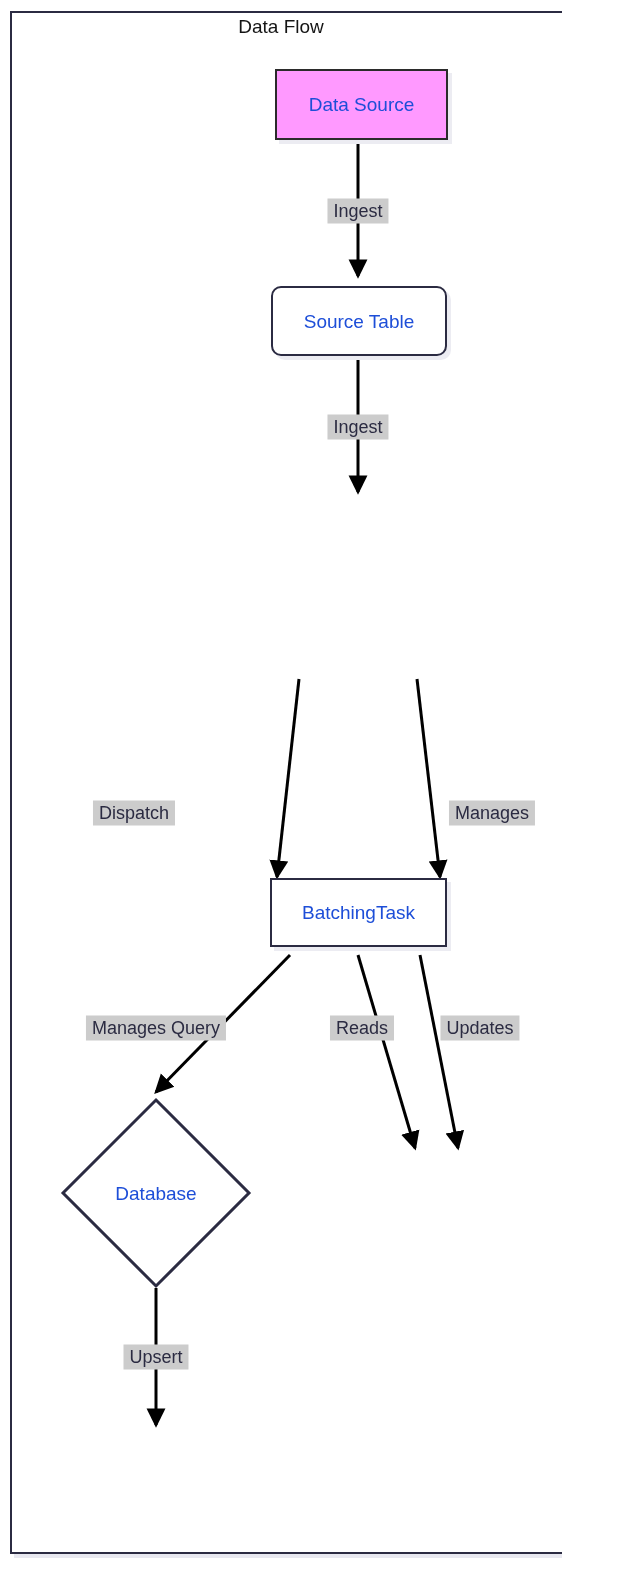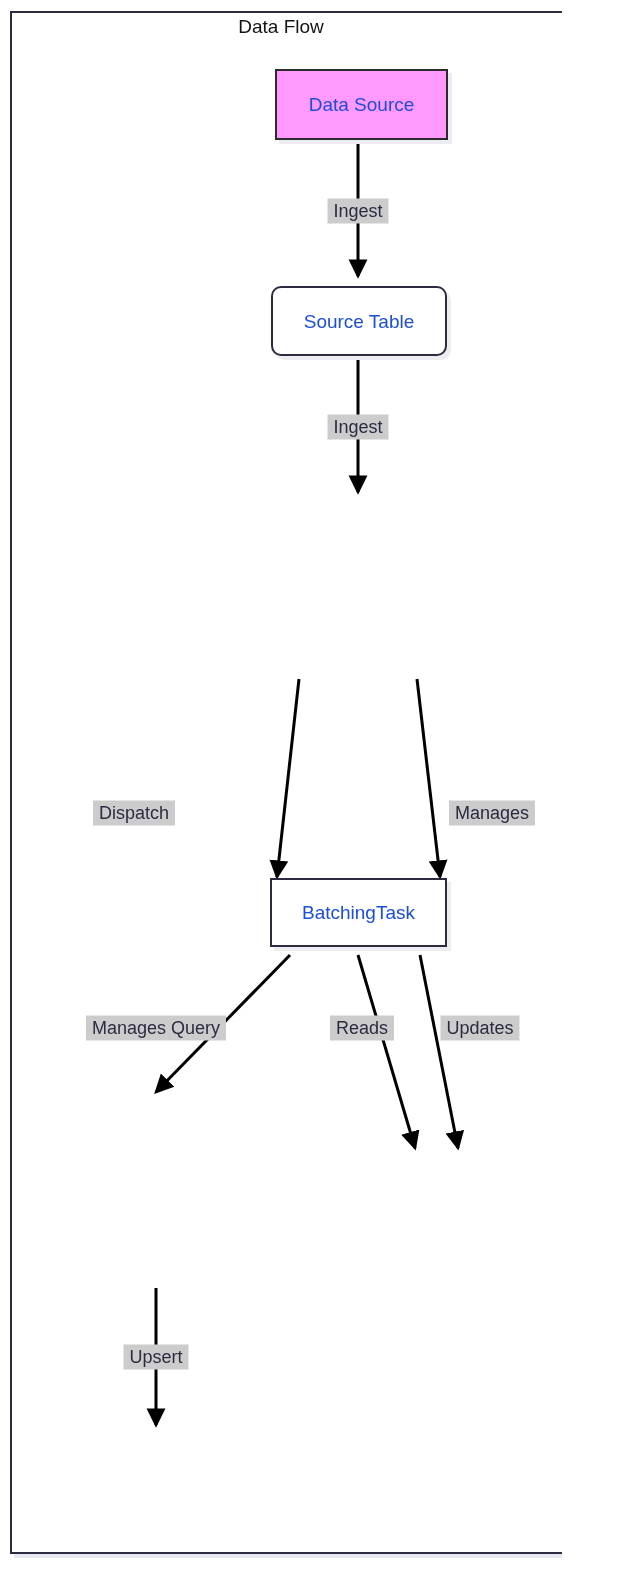--- a/index.html
+++ b/index.html
@@ -162,16 +162,22 @@
 
   <div class="node n-round" style="left:271px; top:286px; width:176px; height:70px;">
     <span>Source Table</span>
   </div>
 
 
   <div class="node n-rect" style="left:270px; top:878px; width:177px; height:69px;">
     <span>BatchingTask</span>
   </div>
 
+  <div class="node n-diamond" style="left:60px; top:1097px; width:192px; height:192px;">
+    <svg class="dshape" viewBox="0 0 192 192" xmlns="http://www.w3.org/2000/svg">
+      <polygon points="96,3 189,96 96,189 3,96" fill="#ffffff" stroke="#2b2b42" stroke-width="3"></polygon>
+    </svg>
+    <span class="dlabel">Database</span>
+  </div>
 
 
 
 </div>
 
 </body></html>

